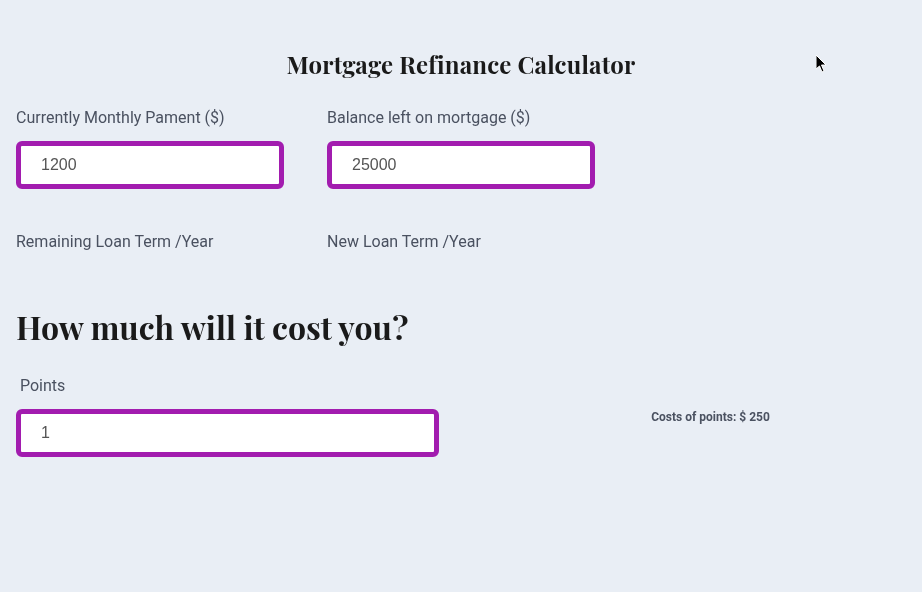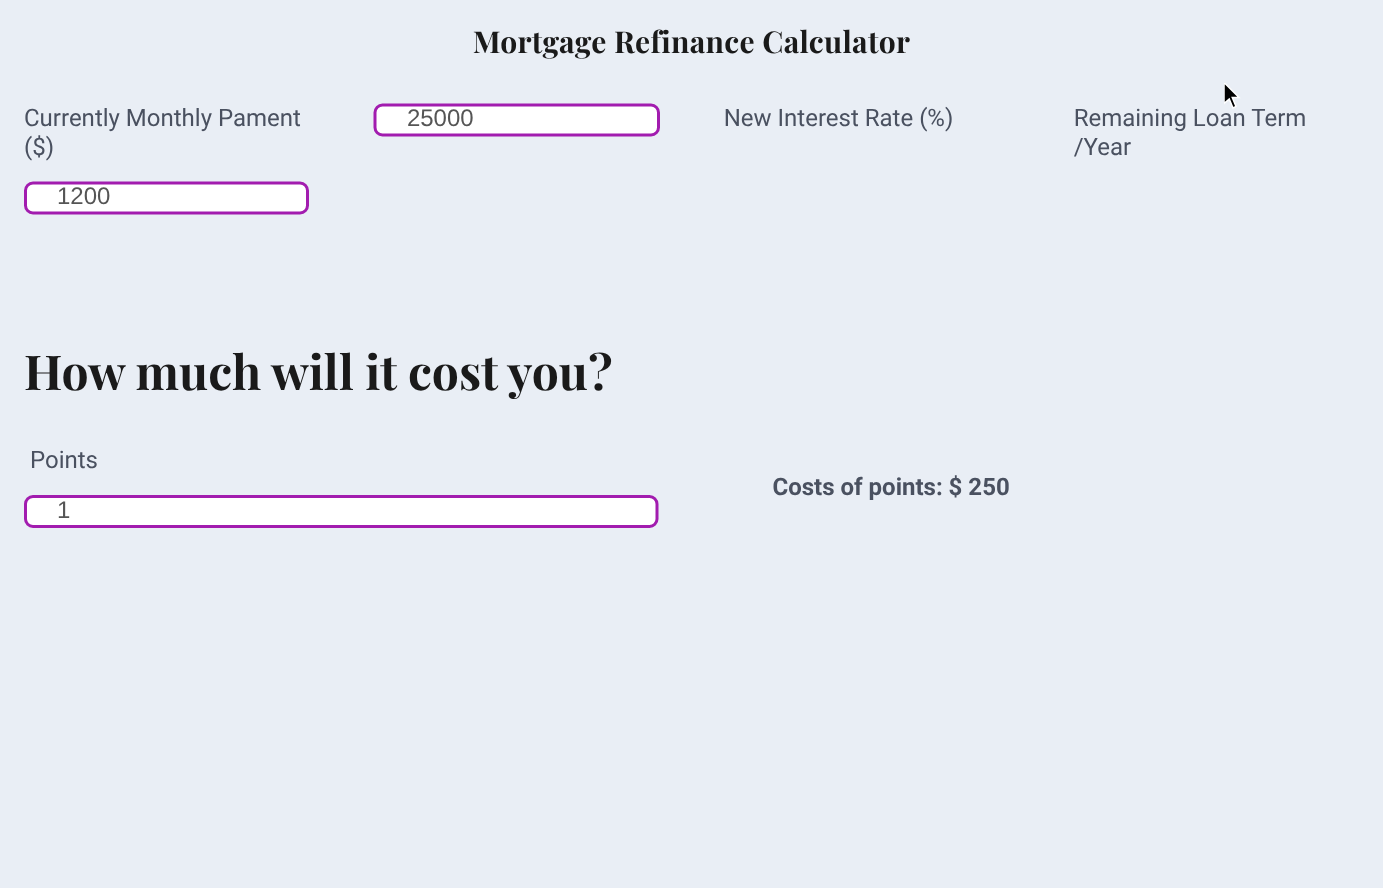--- a/index.html
+++ b/index.html
@@ -14,71 +14,73 @@
       height: 592px;
       overflow: hidden;
       color: #333;
     }
     .container {
       padding: 14px 16px;
     }
     .page-title {
       font-family: "Didot", "Bodoni MT", "Playfair Display", Georgia, serif;
       font-weight: 700;
-      font-size: 20px;
+      font-size: 24px;
       text-align: center;
       color: #1a1a1a;
       margin-bottom: 28px;
       letter-spacing: 0.2px;
+      margin-top: 34px;
     }
     .form-grid {
       display: grid;
-      grid-template-columns: 1fr 1fr 1fr 1fr;
+      grid-template-columns: 1fr 1fr 1fr;
       column-gap: 32px;
       row-gap: 18px;
       gap: 43px;
     }
     .field {
       display: flex;
       flex-direction: column;
     }
     .field-label {
       font-size: 16px;
       color: #4a5160;
       margin-bottom: 14px;
     }
     .field-input {
       background: #ffffff;
-      border: 2px solid #a21caf;
+      border: 5px solid #a21caf;
       border-radius: 6px;
-      padding: 0 20px;
+      padding: 10px 20px;
       font-size: 16px;
       color: #555;
       outline: none;
       width: 100%;
     }
     .section-title {
       font-family: "Didot", "Bodoni MT", "Playfair Display", Georgia, serif;
       font-weight: 700;
       font-size: 32px;
       color: #1a1a1a;
       margin-top: 40px;
       margin-bottom: 28px;
     }
     .cost-row {
       display: grid;
       grid-template-columns: 1fr 1fr;
       column-gap: 44px;
       align-items: center;
     }
     .cost-label {
-      font-size: 16px;
+      font-size: 12px;
       font-weight: 700;
       color: #4a5160;
       padding-left: 32px;
+      text-align: center;
     }
     .points-field .field-label {
       padding-left: 4px;
     }
     .cursor {
       position: absolute;
       left: 816px;
       top: 55px;
       width: 12px;
       height: 18px;
@@ -93,32 +95,33 @@
 
   <div class="form-grid">
 
     <div class="field">
       <label class="field-label">Currently Monthly Pament ($)</label>
       <input class="field-input" type="text" value="1200" style="">
     </div>
 
 
     <div class="field">
+      <label class="field-label">Balance left on mortgage ($)</label>
       <input class="field-input" type="text" value="25000" style="">
     </div>
 
     <div class="field">
-      <label class="field-label">New Interest Rate (%)</label>
     </div>
 
     <div class="field">
       <label class="field-label">Remaining Loan Term /Year</label>
     </div>
 
     <div class="field">
+      <label class="field-label">New Loan Term /Year</label>
     </div>
 
   </div>
 
   <h2 class="section-title">How much will it cost you?</h2>
 
   <div class="cost-row">
     <div class="field points-field">
       <label class="field-label">Points</label>
       <input class="field-input" type="text" value="1" style="">

